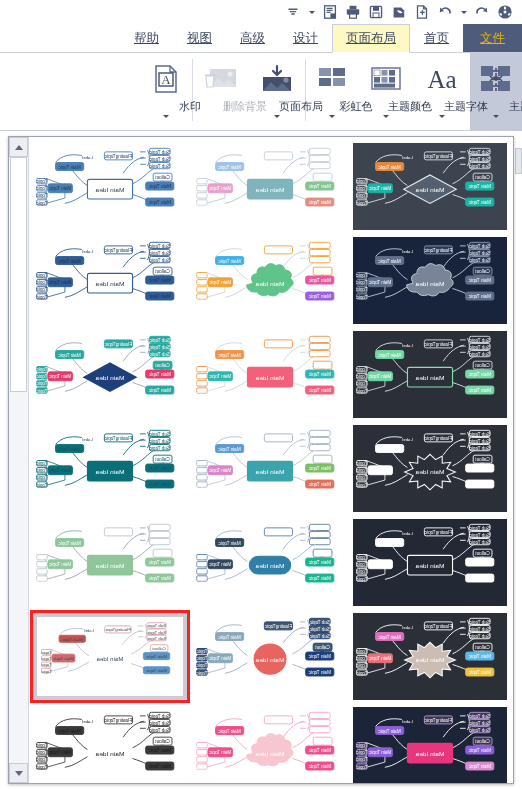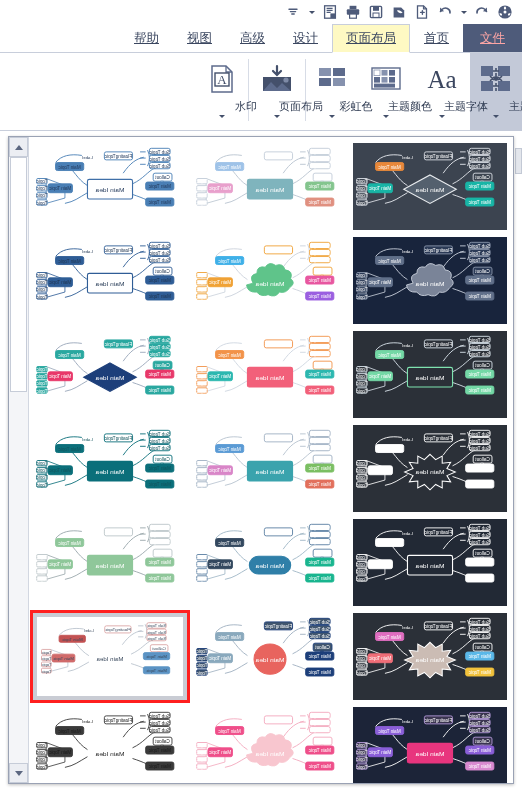--- a/index.html
+++ b/index.html
@@ -39,21 +39,21 @@
     background:#ffffff;
     display:flex; flex-direction:row; align-items:stretch;
     border-bottom:1px solid #c8cedb;
   }
   .tab {
     padding:0 13px; display:flex; align-items:center; justify-content:center;
     font-size:12.5px; color:#3b4760; cursor:pointer; white-space:nowrap;
     border:1px solid transparent; border-bottom:none; position:relative;text-decoration:underline;
   }
   .tab.file {
-    background:#4e5b7a; color:#fca5a5; padding:0 16px; font-weight:400;
+    background:#4e5b7a; color:#eab308; padding:0 16px; font-weight:400;
   }
   .tab.active {
     background:#fef9c3; border-color:#c8cedb;
     border-bottom:1px solid #ffffff; margin-bottom:-1px; z-index:2;
   }
 
   
   .ribbon {
     position:absolute; top:53px; right:0; width:522px; height:78px;
     background:#ffffff; border-bottom:1px solid #c8cedb;
@@ -280,20 +280,32 @@
             <path d="M3 13h28v14H3z" fill="#44506b"></path>
             <path d="M3 27l8-9 6 6 5-5 9 8z" fill="#5d6b8c"></path>
             <circle cx="26" cy="16" r="2.6" fill="#7e8aa6"></circle>
             <path d="M17 2v8M13 7l4 4 4-4" stroke="#44506b" stroke-width="2.2" fill="none" stroke-linecap="round"></path>
           </svg>
         </div>
         <div class="lbl">页面布局</div>
         <div class="dd"></div>
       </div>
 
+      <div class="rbtn wide disabled">
+        <div class="ico">
+          <svg width="34" height="30" viewBox="0 0 34 30">
+            <rect x="6" y="5" width="26" height="18" fill="#9aa3b8"></rect>
+            <path d="M6 23l8-9 6 6 5-5 7 8z" fill="#b3bbcc"></path>
+            <circle cx="26" cy="10" r="2.6" fill="#cfd5e0"></circle>
+            <path d="M2 12h8l-1 11H3z" fill="#fff" stroke="#8c97b0" stroke-width="1.2"></path>
+            <path d="M1 11h10" stroke="#8c97b0" stroke-width="1.4"></path>
+          </svg>
+        </div>
+        <div class="lbl">删除背景</div>
+      </div>
     </div>
 
     <div class="rsep"></div>
 
     <div class="rgroup">
       <div class="rbtn">
         <div class="ico">
           <svg width="30" height="30" viewBox="0 0 30 30">
             <path d="M5 2h14l6 6v20H5z" fill="#fff" stroke="#5d6b8c" stroke-width="1.5"></path>
             <path d="M19 2v6h6" fill="none" stroke="#5d6b8c" stroke-width="1.3"></path>

